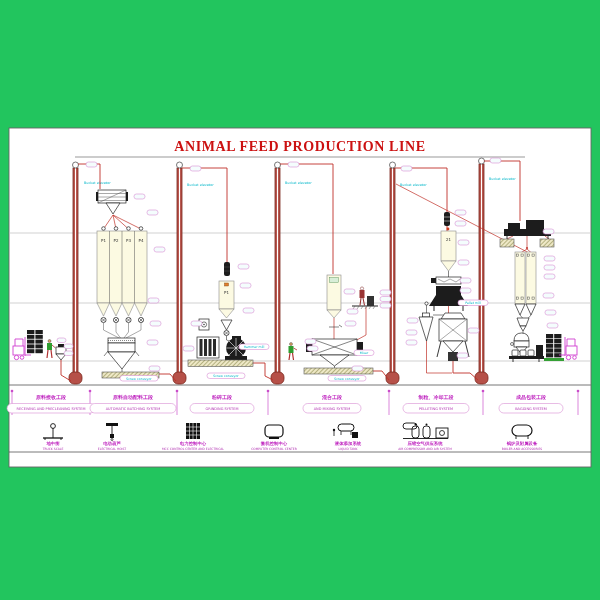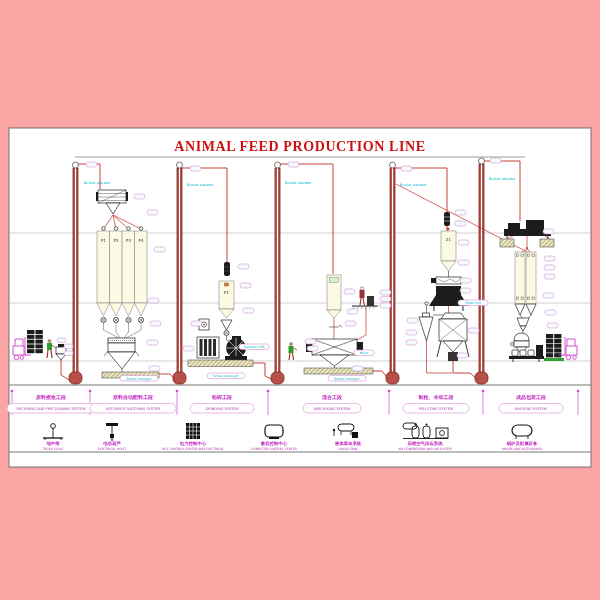--- a/index.html
+++ b/index.html
@@ -1,16 +1,16 @@
 <!DOCTYPE html>
 <html><head>
 <meta charset="utf-8">
 <style>
   html,body{margin:0;padding:0;background:#fff;}
-  .stage{position:relative;width:600px;height:600px;background:#fca5a5;overflow:hidden;}
+  .stage{position:relative;width:600px;height:600px;background:#22c55e;overflow:hidden;}
   svg{position:absolute;left:0;top:0;}
   
   .t-title{fill:#cc1111;font:bold 14px "Liberation Serif",serif;text-anchor:middle;letter-spacing:.6px;}
   .t-cyan{fill:#00b6c9;font:3.4px "DejaVu Sans",sans-serif;}
   .t-cyan-m{fill:#00b6c9;font:3.2px "DejaVu Sans",sans-serif;text-anchor:middle;}
   .t-bin{fill:#333;font:4px "DejaVu Sans",sans-serif;text-anchor:middle;}
   .t-cn{fill:#c028c0;font:bold 5px "DejaVu Sans",sans-serif;text-anchor:middle;}
   .t-en{fill:#b030b0;font:3.5px "DejaVu Sans",sans-serif;text-anchor:middle;}
   .t-leg-cn{fill:#c028c0;font:bold 4.4px "DejaVu Sans",sans-serif;text-anchor:middle;}
   .t-leg-en{fill:#b030b0;font:3px "DejaVu Sans",sans-serif;text-anchor:middle;}

